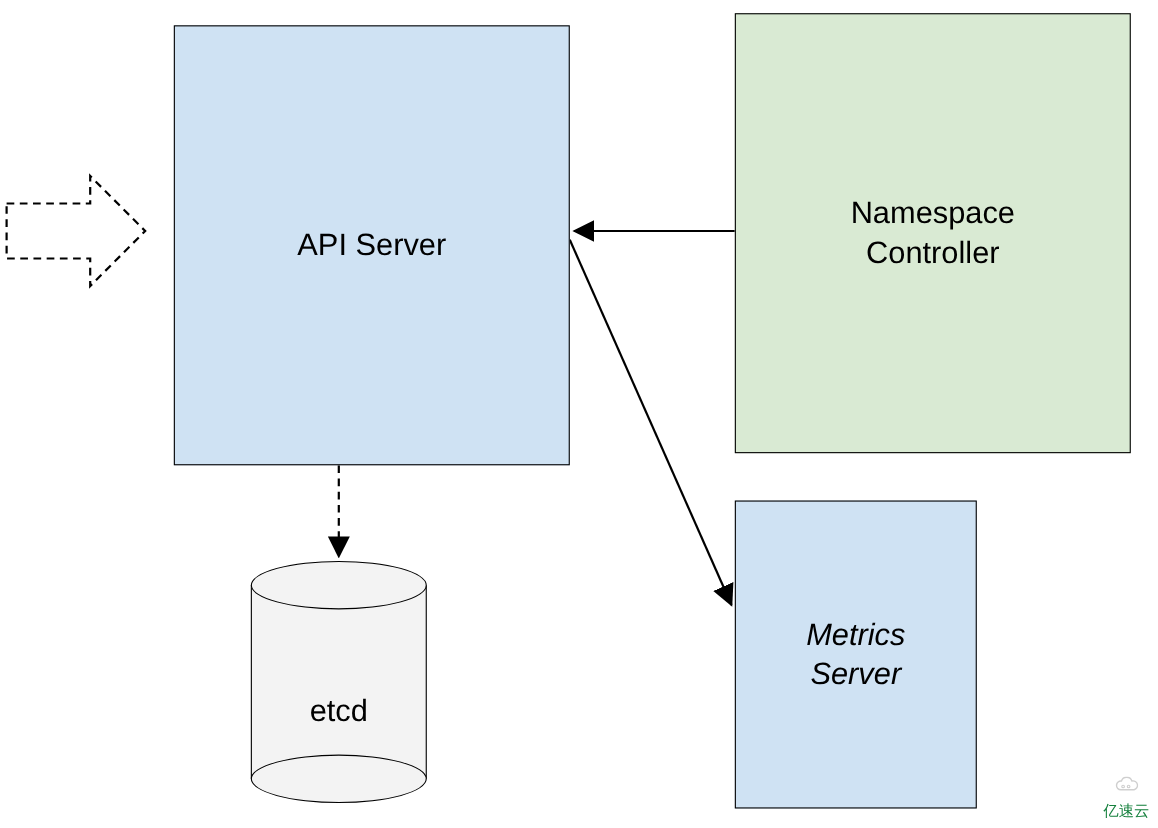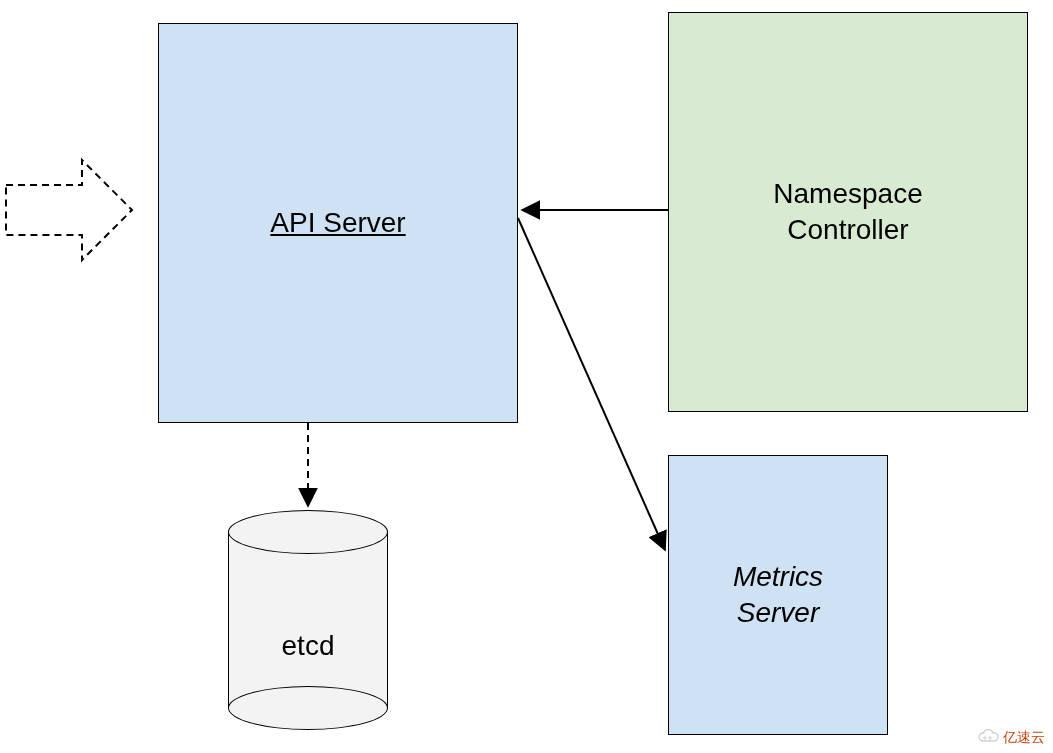--- a/index.html
+++ b/index.html
@@ -20,21 +20,20 @@
       border: 1px solid #000;
     }
     .api-server {
       left: 158px;
       top: 23px;
       width: 360px;
       height: 400px;
       background: #cfe2f3;
       font-size: 28px;
       color: #000;
-      text-decoration: underline;
     }
     .namespace-controller {
       left: 668px;
       top: 12px;
       width: 360px;
       height: 400px;
       background: #d9ead3;
       font-size: 28px;
       color: #000;
       line-height: 1.3;
@@ -103,24 +102,25 @@
       top: 0;
       width: 1053px;
       height: 753px;
       pointer-events: none;
     }
     .watermark {
       position: absolute;
       right: 8px;
       bottom: 6px;
       font-size: 14px;
-      color: #c2410c;
+      color: #15803d;
       display: flex;
       align-items: center;
       gap: 4px;
+      flex-direction: column;
     }
     .watermark-icon {
       font-size: 16px;
       color: #cfcfcf;
     }
   </style>
 </head>
 <body>
 
 <svg class="svg-layer">

